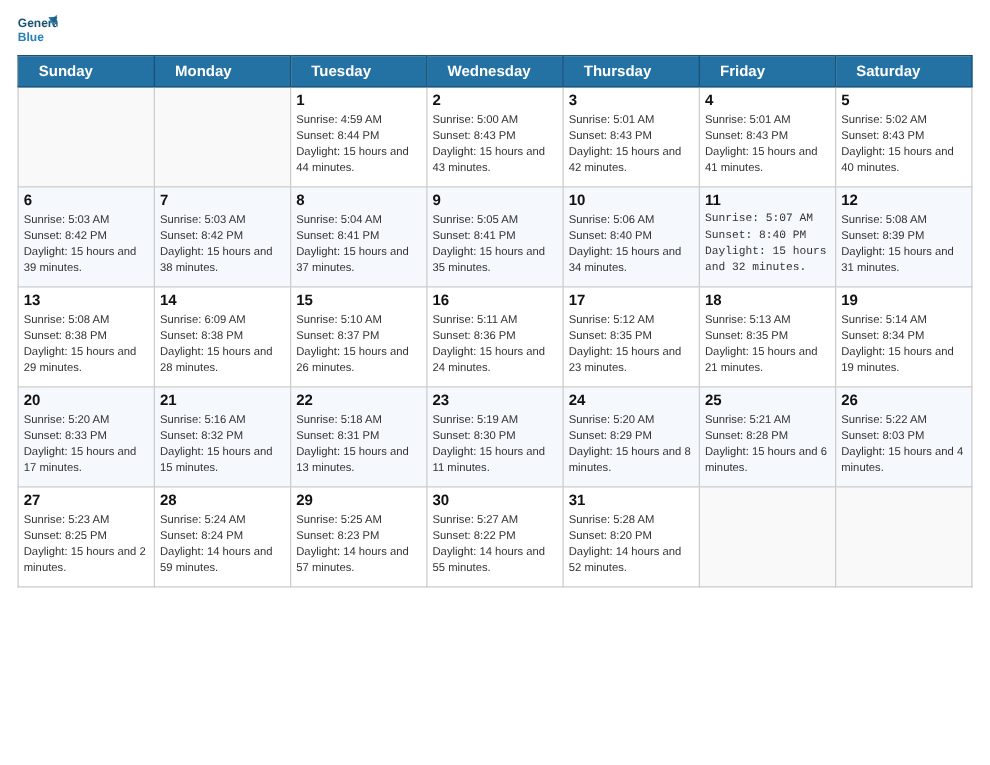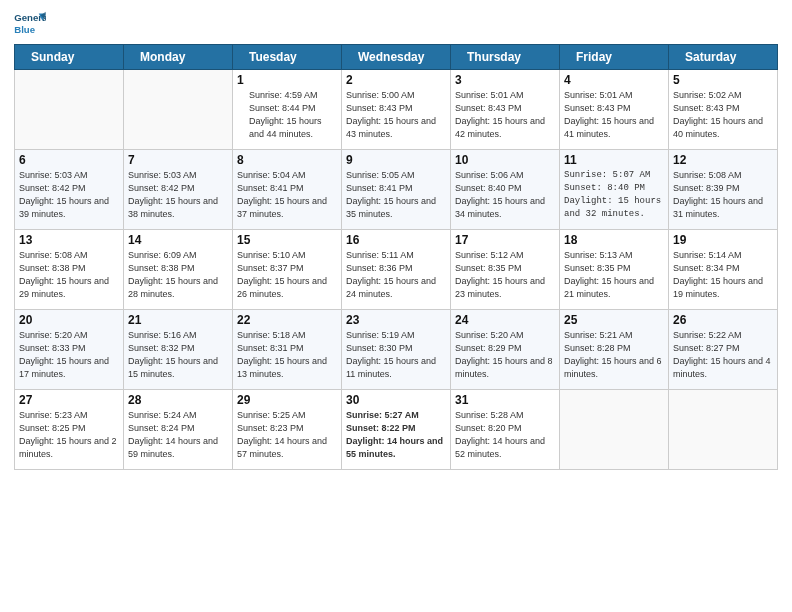--- a/index.html
+++ b/index.html
@@ -117,21 +117,21 @@
           <th>Friday</th>
           <th>Saturday</th>
         </tr>
     </thead>
     <tbody id="calendar-body">
     <tr>
           <td class="empty"></td>
           <td class="empty"></td>
           <td>
             <span class="day-num">1</span>
-            <div class="day-info" style="white-space: pre-line; margin-left: 12px;">Sunrise: 4:59 AM
+            <div class="day-info" style="white-space: pre-line;">Sunrise: 4:59 AM
 Sunset: 8:44 PM
 Daylight: 15 hours and 44 minutes.</div>
           </td>
           <td>
             <span class="day-num">2</span>
             <div class="day-info" style="white-space: pre-line;">Sunrise: 5:00 AM
 Sunset: 8:43 PM
 Daylight: 15 hours and 43 minutes.</div>
           </td>
           <td>
@@ -274,21 +274,21 @@
           </td>
           <td>
             <span class="day-num">25</span>
             <div class="day-info" style="white-space: pre-line;">Sunrise: 5:21 AM
 Sunset: 8:28 PM
 Daylight: 15 hours and 6 minutes.</div>
           </td>
           <td>
             <span class="day-num">26</span>
             <div class="day-info" style="white-space: pre-line;">Sunrise: 5:22 AM
-Sunset: 8:27 PM
+Sunset: 8:03 PM
 Daylight: 15 hours and 4 minutes.</div>
           </td>
         </tr>
         <tr>
           <td>
             <span class="day-num">27</span>
             <div class="day-info" style="white-space: pre-line;">Sunrise: 5:23 AM
 Sunset: 8:25 PM
 Daylight: 15 hours and 2 minutes.</div>
           </td>
@@ -299,21 +299,21 @@
 Daylight: 14 hours and 59 minutes.</div>
           </td>
           <td>
             <span class="day-num">29</span>
             <div class="day-info" style="white-space: pre-line;">Sunrise: 5:25 AM
 Sunset: 8:23 PM
 Daylight: 14 hours and 57 minutes.</div>
           </td>
           <td>
             <span class="day-num">30</span>
-            <div class="day-info" style="white-space: pre-line; font-weight: bold;">Sunrise: 5:27 AM
+            <div class="day-info" style="white-space: pre-line;">Sunrise: 5:27 AM
 Sunset: 8:22 PM
 Daylight: 14 hours and 55 minutes.</div>
           </td>
           <td>
             <span class="day-num">31</span>
             <div class="day-info" style="white-space: pre-line;">Sunrise: 5:28 AM
 Sunset: 8:20 PM
 Daylight: 14 hours and 52 minutes.</div>
           </td>
           <td class="empty"></td>

